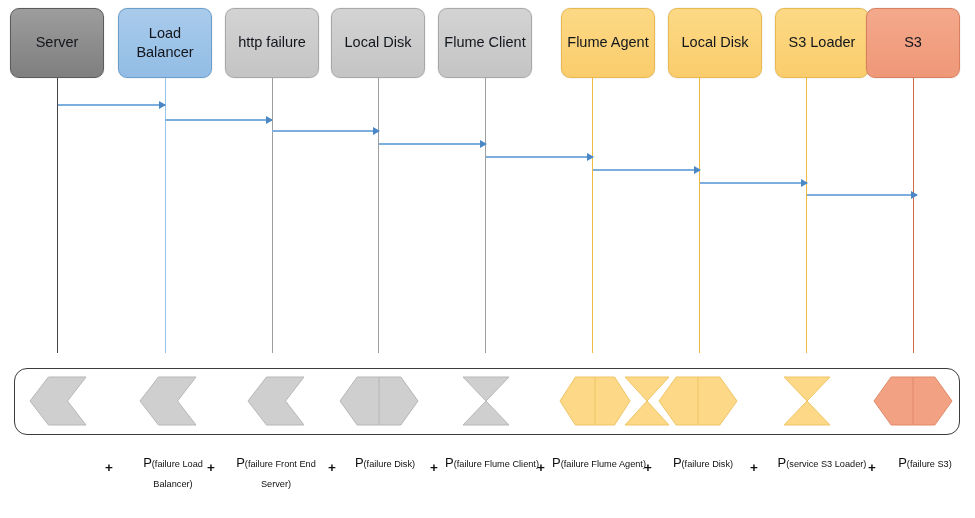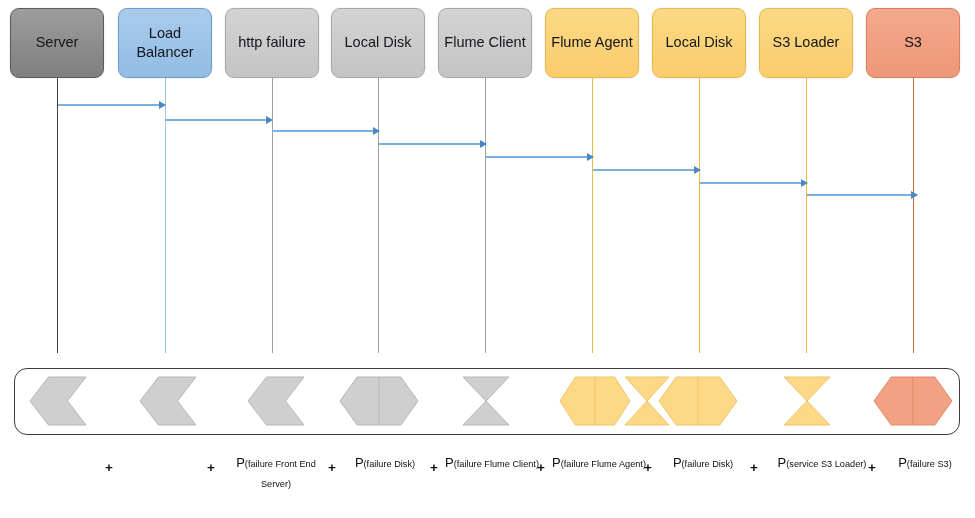--- a/index.html
+++ b/index.html
@@ -49,20 +49,21 @@
     background: linear-gradient(180deg,#a9cbeb 0%, #9cc3e8 55%, #93bde5 100%);
     border: 1px solid #6a9ecb;
   }
   .n-grey {
     background: linear-gradient(180deg,#d3d3d3 0%, #cbcbcb 55%, #c4c4c4 100%);
     border: 1px solid #a8a8a8;
   }
   .n-gold {
     background: linear-gradient(180deg,#fcd986 0%, #fbd277 55%, #facc6c 100%);
     border: 1px solid #e8b94e;
+    margin-left: 16px;
   }
   .n-salmon {
     background: linear-gradient(180deg,#f4a98c 0%, #f19f80 55%, #ee9878 100%);
     border: 1px solid #d97f60;
   }
 
   
   .lifeline {
     position: absolute;
     top: 78px;
@@ -243,20 +244,21 @@
       </div>
       <div class="fshape" style="left: 874px; width: 78px;">
         <svg width="78" height="48" viewBox="0 0 78 48">
           <path d="M 17.16 0 L 60.84 0 L 78 24 L 60.84 48 L 17.16 48 L 0 24 Z" fill="#f2a183" stroke="#e08a68" stroke-width="1"></path>
           <line x1="39" y1="0" x2="39" y2="48" stroke="#e08a68" stroke-width="1"></line>
         </svg>
       </div>
     </div>
 
   <div id="formula">
+      <div class="term" style="left: 125px; width: 96px;"><span class="pbig">P</span><span class="sub">(failure Load Balancer)</span></div>
       <div class="term" style="left: 226px; width: 100px;"><span class="pbig">P</span><span class="sub">(failure Front End Server)</span></div>
       <div class="term" style="left: 337px; width: 96px;"><span class="pbig">P</span><span class="sub">(failure Disk)</span></div>
       <div class="term" style="left: 444px; width: 96px;"><span class="pbig">P</span><span class="sub">(failure Flume Client)</span></div>
       <div class="term" style="left: 551px; width: 96px;"><span class="pbig">P</span><span class="sub">(failure Flume Agent)</span></div>
       <div class="term" style="left: 655px; width: 96px;"><span class="pbig">P</span><span class="sub">(failure Disk)</span></div>
       <div class="term" style="left: 762px; width: 120px;"><span class="pbig">P</span><span class="sub">(service S3 Loader)</span></div>
       <div class="term" style="left: 880px; width: 90px;"><span class="pbig">P</span><span class="sub">(failure S3)</span></div>
       <div class="plus" style="left: 105px;">+</div>
       <div class="plus" style="left: 207px;">+</div>
       <div class="plus" style="left: 328px;">+</div>

